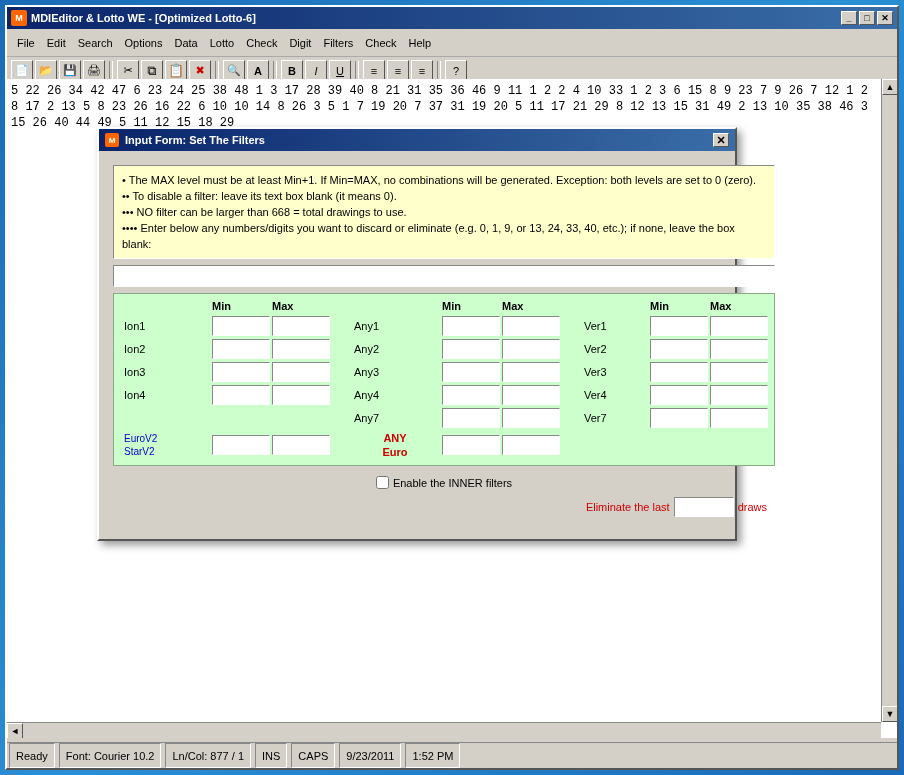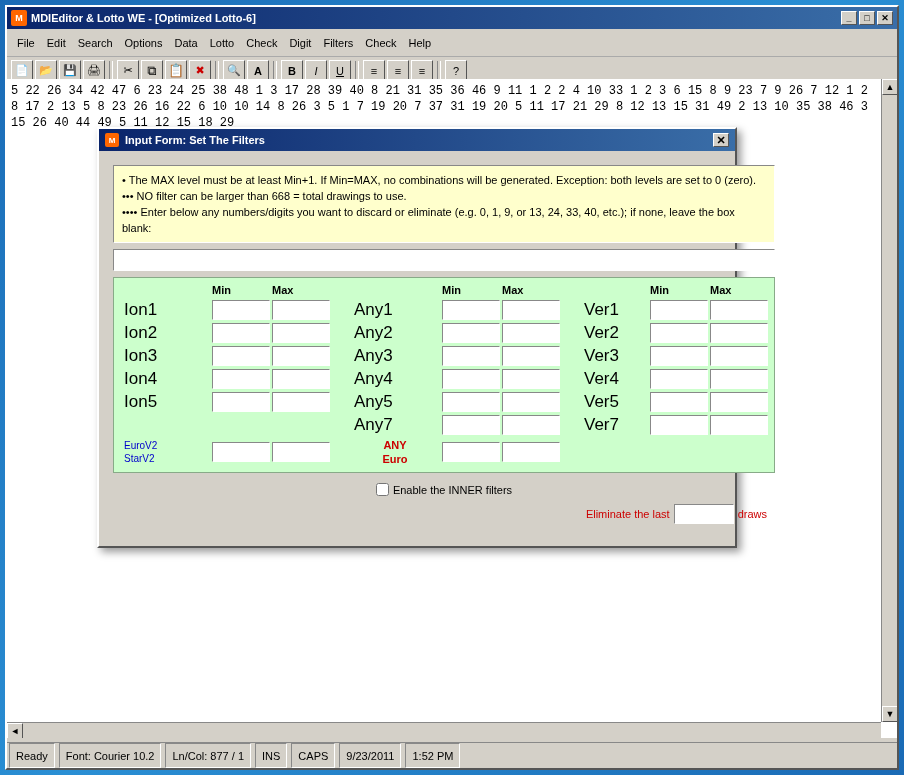--- a/index.html
+++ b/index.html
@@ -320,21 +320,21 @@
       padding: 6px;
       margin-bottom: 6px;
     }
     .grid-header {
       text-align: left;
       font-size: 11px;
       font-weight: bold;
     }
 
     .row-label {
-      font-size: 17px;
+      font-size: 11px;
       padding-left: 4px;
     }
     .row-label.blue { color: #0000cc; }
 
     .filter-input {
       height: 20px;
       border: 1px solid #888;
       border-color: #888 #fff #fff #888;
       background: white;
       font-size: 11px;
@@ -511,20 +511,21 @@
       <span>Input Form: Set The Filters</span>
       <div class="dialog-close-btn">✕</div>
     </div>
 
     <div class="dialog-body">
 
       <div class="dialog-left">
         
         <div class="info-box">
           <div>• The MAX level must be at least Min+1. If Min=MAX, no combinations will be generated.  Exception: both levels are set to 0 (zero).</div>
+          <div>•• To disable a filter: leave its text box blank (it means 0).</div>
           <div>••• NO filter can be larger than 668 = total drawings to use.</div>
           <div>•••• Enter below any numbers/digits you want to discard or eliminate  (e.g.  0, 1, 9, or 13, 24, 33, 40, etc.);  if none, leave the box blank:</div>
         </div>
 
         
         <input class="filter-input-top" type="text" value="" style="">
 
         
         <div class="filter-grid">
 
@@ -591,33 +592,20 @@
             <div></div>
             <div class="row-label">Any4</div>
             <input class="filter-input" type="text" style="">
             <input class="filter-input" type="text" style="">
             <div></div>
             <div class="row-label">Ver4</div>
             <input class="filter-input" type="text" style="">
             <input class="filter-input" type="text" style="">
           </div>
 
-          <div style="display:grid; grid-template-columns: 90px 58px 58px 16px 90px 58px 58px 16px 68px 58px 58px; gap:2px; align-items:center; margin-bottom:3px;">
-            <div class="row-label">Ion5</div>
-            <input class="filter-input" type="text" style="">
-            <input class="filter-input" type="text" style="">
-            <div></div>
-            <div class="row-label">Any5</div>
-            <input class="filter-input" type="text" style="">
-            <input class="filter-input" type="text" style="">
-            <div></div>
-            <div class="row-label">Ver5</div>
-            <input class="filter-input" type="text" style="">
-            <input class="filter-input" type="text" style="">
-          </div>
 
 
           <div style="display:grid; grid-template-columns: 90px 58px 58px 16px 90px 58px 58px 16px 68px 58px 58px; gap:2px; align-items:center; margin-bottom:3px;">
             <div></div>
             <div></div>
             <div></div>
             <div></div>
             <div class="row-label">Any7</div>
             <input class="filter-input" type="text" style="">
             <input class="filter-input" type="text" style="">

